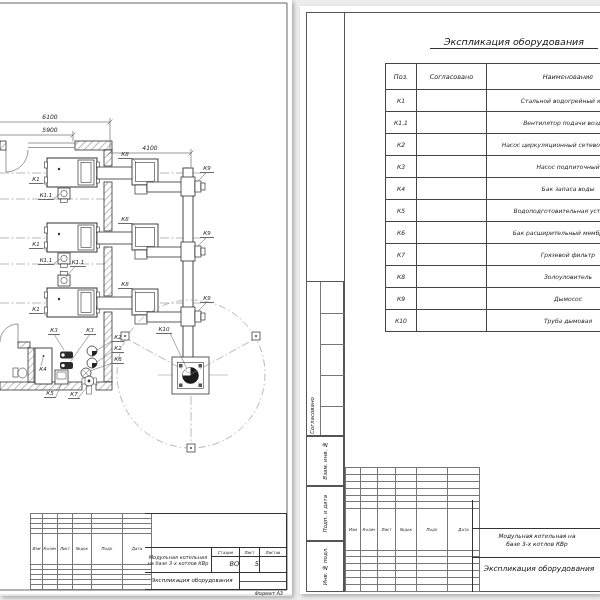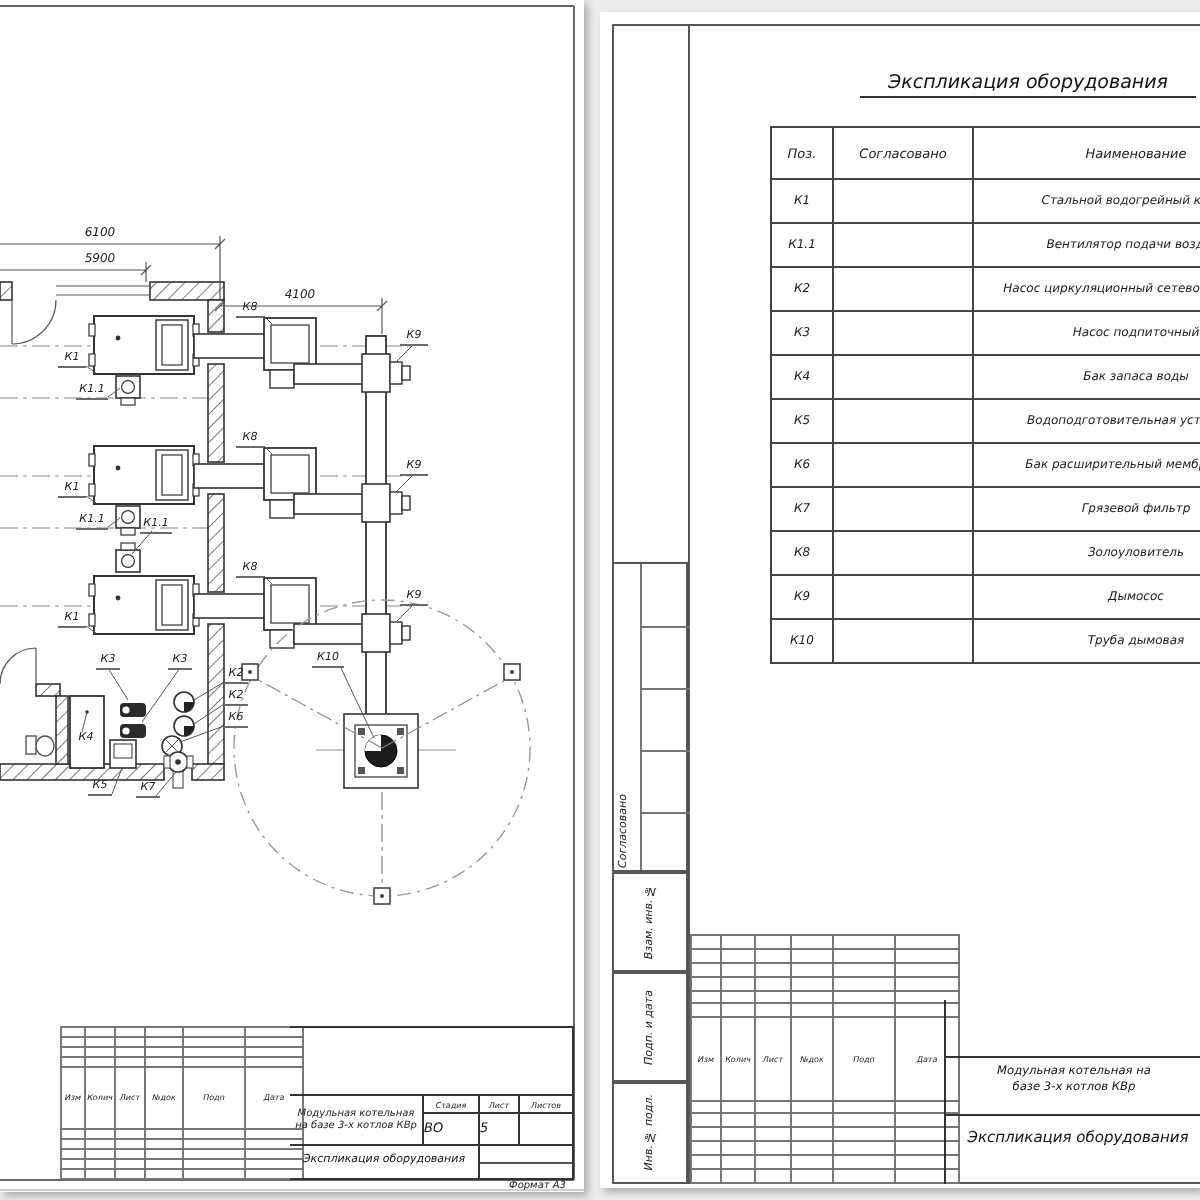--- a/index.html
+++ b/index.html
@@ -24,21 +24,21 @@
   .tbr-mid{height:25px;display:flex;border-bottom:1px solid #333;box-sizing:border-box;}
   .tbr-title{width:68px;border-right:1px solid #333;box-sizing:border-box;
              font:italic 5px "DejaVu Sans",sans-serif;color:#222;text-align:center;
              display:flex;align-items:center;justify-content:center;line-height:1.25;}
   .tbr-stage{flex:1;display:flex;flex-direction:column;}
   .stage-hdr{height:9px;display:flex;}
   .stage-hdr div{border-right:1px solid #333;border-bottom:1px solid #333;box-sizing:border-box;
                  font:italic 4px "DejaVu Sans",sans-serif;color:#222;text-align:center;line-height:9px;}
   .stage-val{flex:1;display:flex;}
   .stage-val div{border-right:1px solid #333;box-sizing:border-box;
-                 font:italic 6.5px "DejaVu Sans",sans-serif;color:#111;text-align:left;line-height:15px;}
+                 font:italic 6.5px "DejaVu Sans",sans-serif;color:#111;text-align:right;line-height:15px;}
   .c1{width:28px;}.c2{width:20px;}.c3{width:26px;border-right:none!important;}
   .tbr-bot{height:16px;display:flex;}
   .docname{width:95px;border-right:1px solid #333;box-sizing:border-box;
            font:italic 5.5px "DejaVu Sans",sans-serif;color:#111;text-align:center;line-height:15px;}
   .docrest{flex:1;position:relative;}
   .docrest::after{content:"";position:absolute;left:0;top:8px;width:100%;border-top:1px solid #555;}
   .fmt{position:absolute;left:205px;top:590px;width:78px;text-align:right;
        font:italic 5px "DejaVu Sans",sans-serif;color:#222;}
   
   .frame-line{position:absolute;border-color:#555;}

